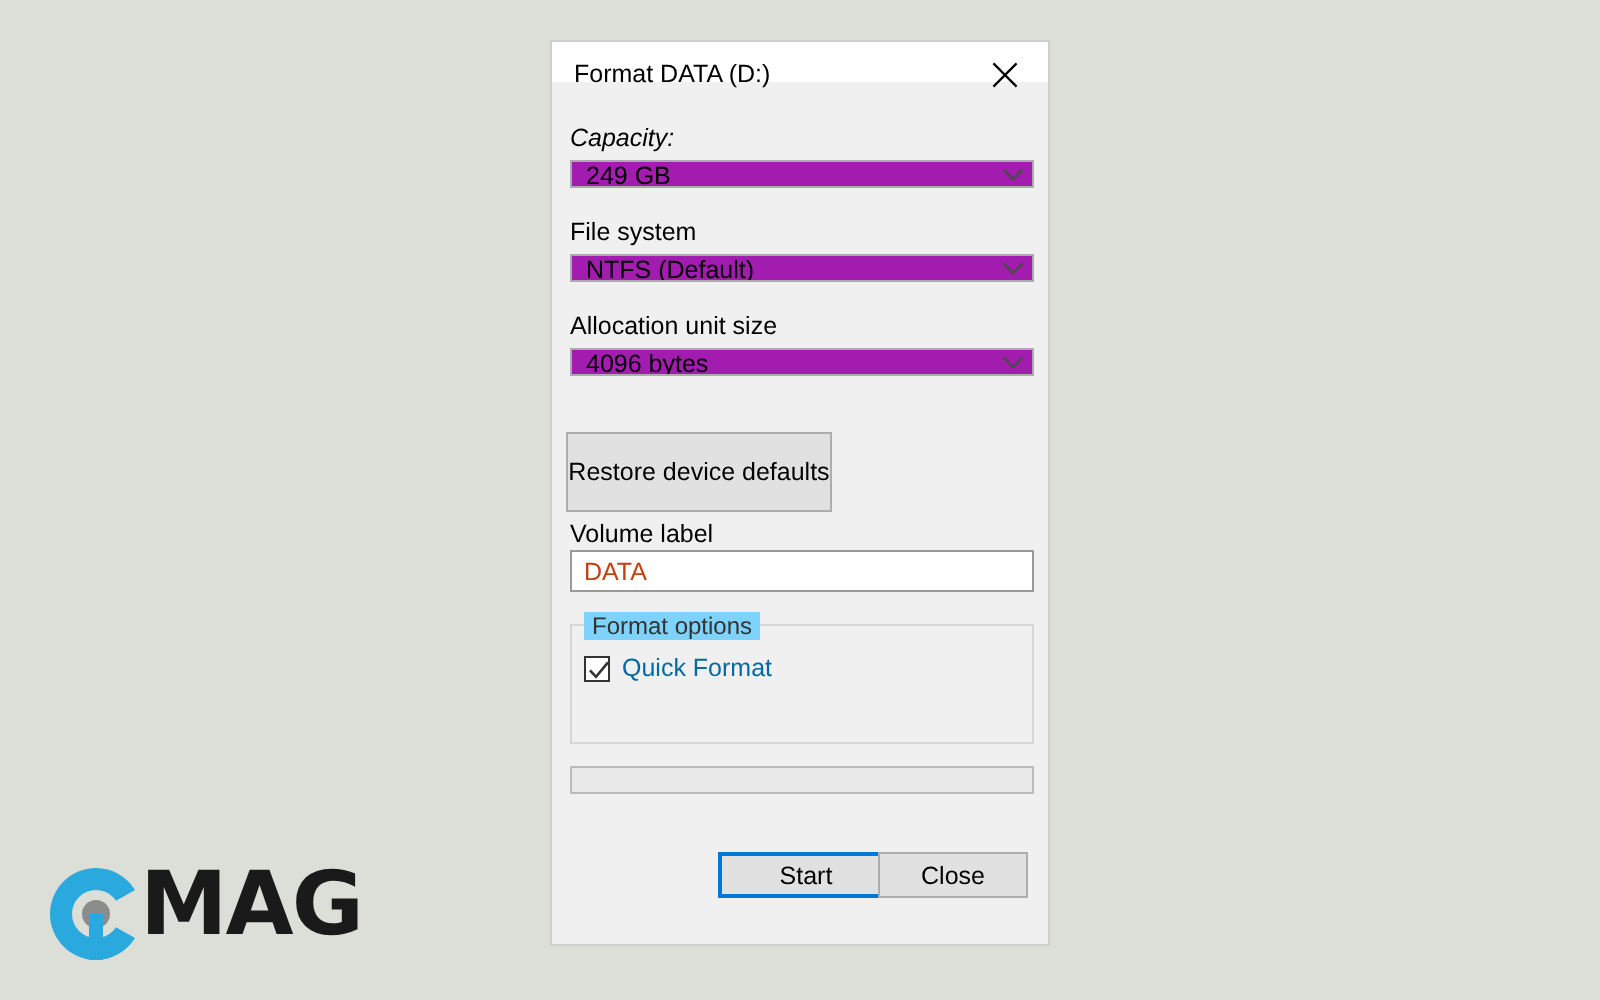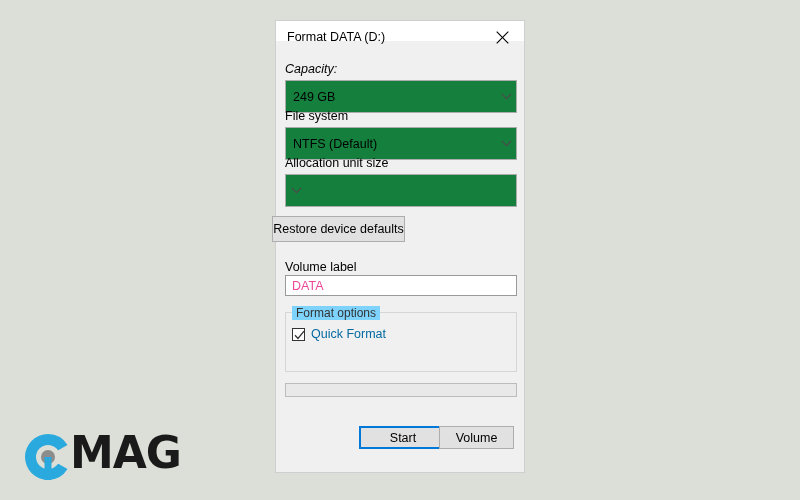--- a/index.html
+++ b/index.html
@@ -68,26 +68,25 @@
     font-size: 12.5px;
     color: #000000;
     left: 285px;
     white-space: nowrap;
   }
 
   .combo {
     position: absolute;
     left: 285px;
     width: 232px;
-    height: 33px;
-    background: #15803d;
+    height: 14px;
+    background: #a21caf;
     border: 1px solid #acacac;
     box-sizing: border-box;
     display: flex;
-    align-items: center;
     cursor: pointer;
   }
   .combo-value {
     font-size: 12.5px;
     color: #000000;
     padding-left: 7px;
     flex: 1;
     white-space: nowrap;
     overflow: hidden;
   }
@@ -106,37 +105,37 @@
     font-size: 12.5px;
     color: #000000;
     font-family: "Liberation Sans", sans-serif;
     display: flex;
     align-items: center;
     justify-content: center;
     cursor: pointer;
   }
 
   #restore-defaults-button {
-    left: 272px;
+    left: 283px;
     top: 216px;
     width: 133px;
-    height: 26px;
+    height: 40px;
   }
 
   #volume-label-input {
     position: absolute;
     left: 285px;
     top: 275px;
     width: 232px;
     height: 21px;
     background: #ffffff;
     border: 1px solid #9a9a9a;
     box-sizing: border-box;
     font-size: 12.5px;
-    color: #ec4899;
+    color: #c2410c;
     font-family: "Liberation Sans", sans-serif;
     padding: 0 12px 0 6px;
     outline: none;
   }
 
   
   #format-options-group {
     position: absolute;
     left: 285px;
     top: 312px;
@@ -285,20 +284,21 @@
     <span class="combo-value">NTFS (Default)</span>
     <span class="combo-arrow">
       <svg width="11" height="7" viewBox="0 0 11 7">
           <polyline points="0.8,0.8 5.5,5.6 10.2,0.8" fill="none" stroke="#4a4a4a" stroke-width="1.2"></polyline>
         </svg>
     </span>
   </div>
 
   <div class="field-label" style="top:156px;">Allocation unit size</div>
   <div class="combo" style="top:174px;">
+    <span class="combo-value">4096 bytes</span>
     <span class="combo-arrow">
       <svg width="11" height="7" viewBox="0 0 11 7">
           <polyline points="0.8,0.8 5.5,5.6 10.2,0.8" fill="none" stroke="#4a4a4a" stroke-width="1.2"></polyline>
         </svg>
     </span>
   </div>
 
   <div class="push-button" id="restore-defaults-button">Restore device defaults</div>
 
   <div class="field-label" style="top:260px;">Volume label</div>
@@ -315,15 +315,15 @@
       </span>
     </span>
     <span class="checkbox-text">Quick Format</span>
   </div>
 
   <div id="progress-bar">
     <div id="progress-fill" style="width: 0%;"></div>
   </div>
 
   <div class="push-button" id="start-button">Start</div>
-  <div class="push-button" id="close-button">Volume</div>
+  <div class="push-button" id="close-button">Close</div>
 
 </div>
 
 </body></html>

